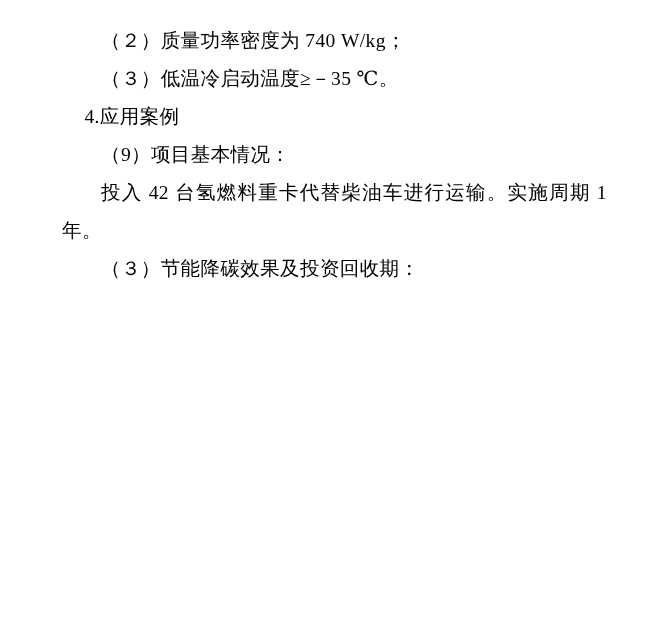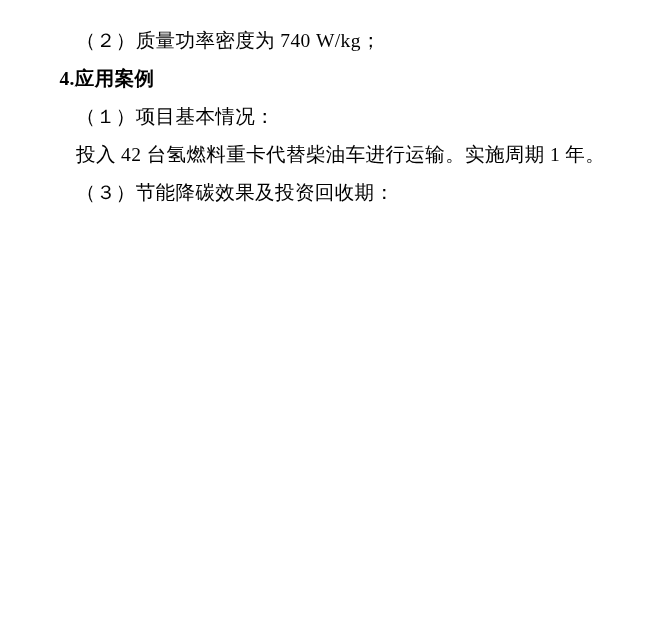--- a/index.html
+++ b/index.html
@@ -10,42 +10,42 @@
     width: 659px;
     height: 638px;
     background: #ffffff;
     font-family: "Liberation Serif", "DejaVu Serif", serif;
     color: #000000;
   }
   .page {
     box-sizing: border-box;
     width: 659px;
     height: 638px;
-    padding: 22px 52px 0 37px;
+    padding: 22px 52px 0 62px;
     background: #ffffff;
   }
   .para {
     font-size: 19.5px;
     line-height: 38px;
     text-align: justify;
     text-justify: inter-ideograph;
     letter-spacing: 0.4px;
     margin: 0;
     white-space: pre-wrap;
   }
   .indent2 {
     text-indent: 2em;
   }
   .indent1 {
     text-indent: 1.15em;
-    font-weight: bold;
   }
 </style>
 </head>
 <body>
 
 <div class="page">
   <p class="para indent2">（２）质量功率密度为 740 W/kg；</p>
+  <p class="para indent2">（３）低温冷启动温度≥－35 ℃。</p>
   <p class="para indent1">4.应用案例</p>
-  <p class="para indent2">（１）项目基本情况：</p>
+  <p class="para indent2">（9）项目基本情况：</p>
   <p class="para indent2">投入 42 台氢燃料重卡代替柴油车进行运输。实施周期 1 年。</p>
   <p class="para indent2">（３）节能降碳效果及投资回收期：</p>
 </div>
 
 </body></html>

